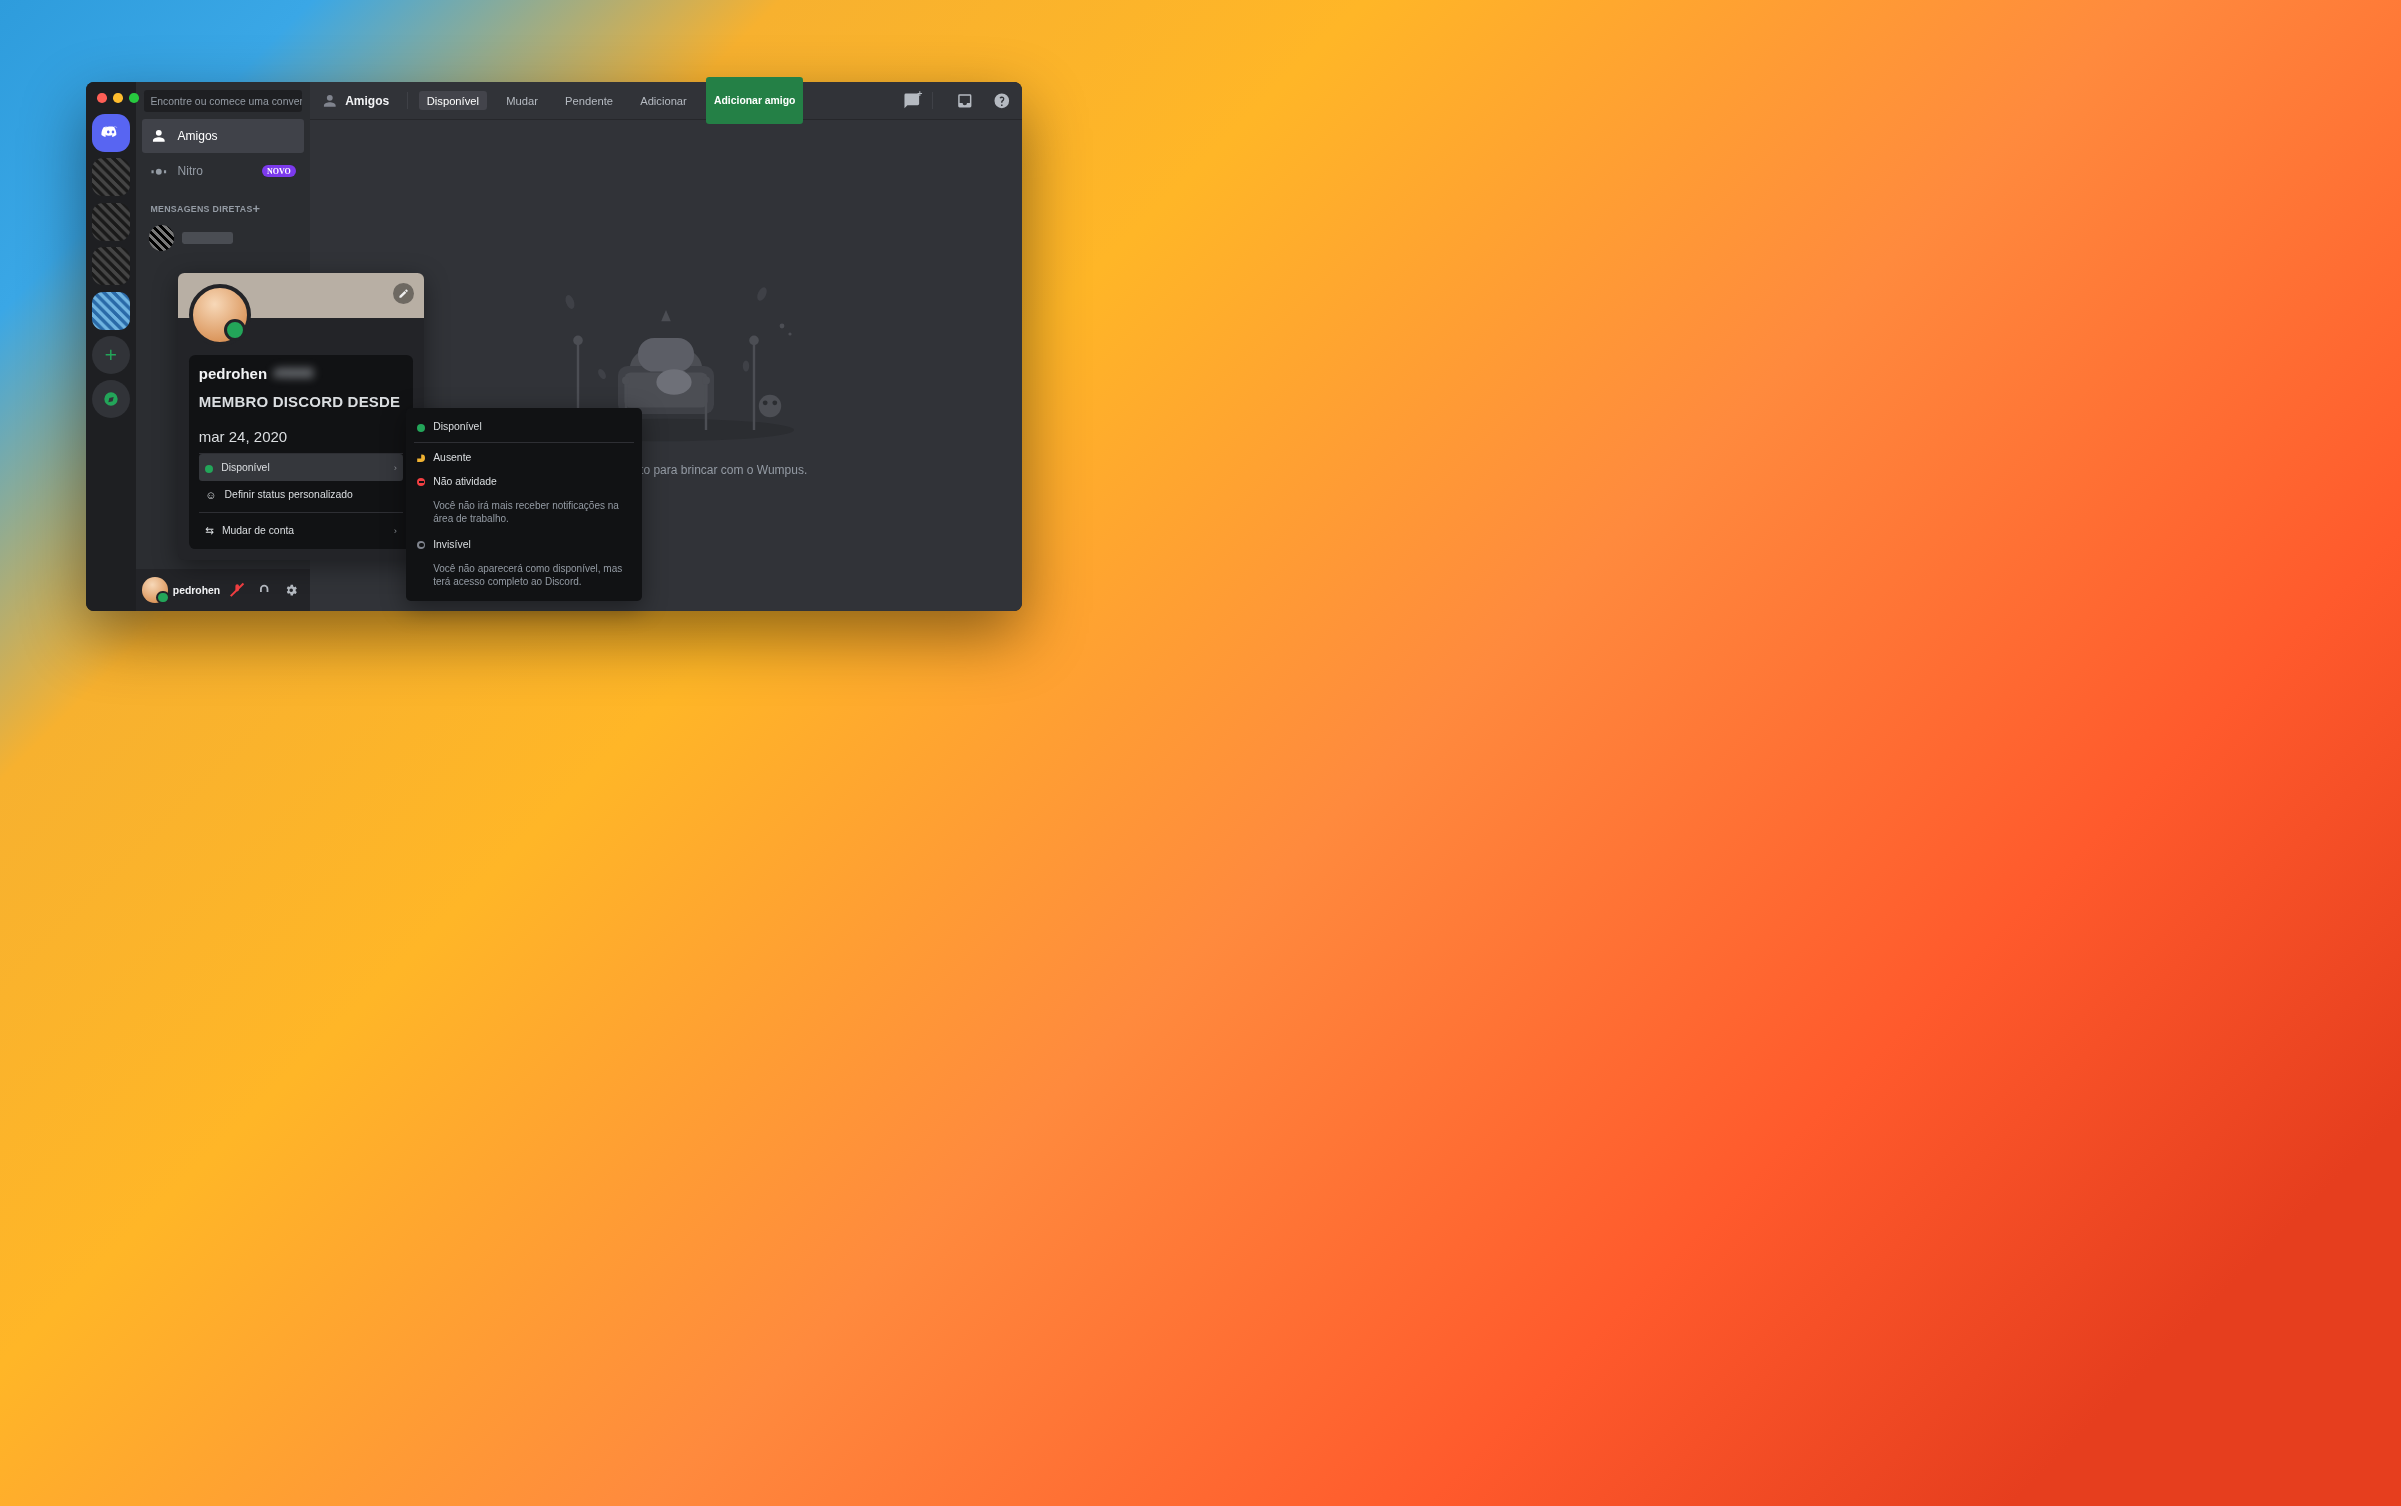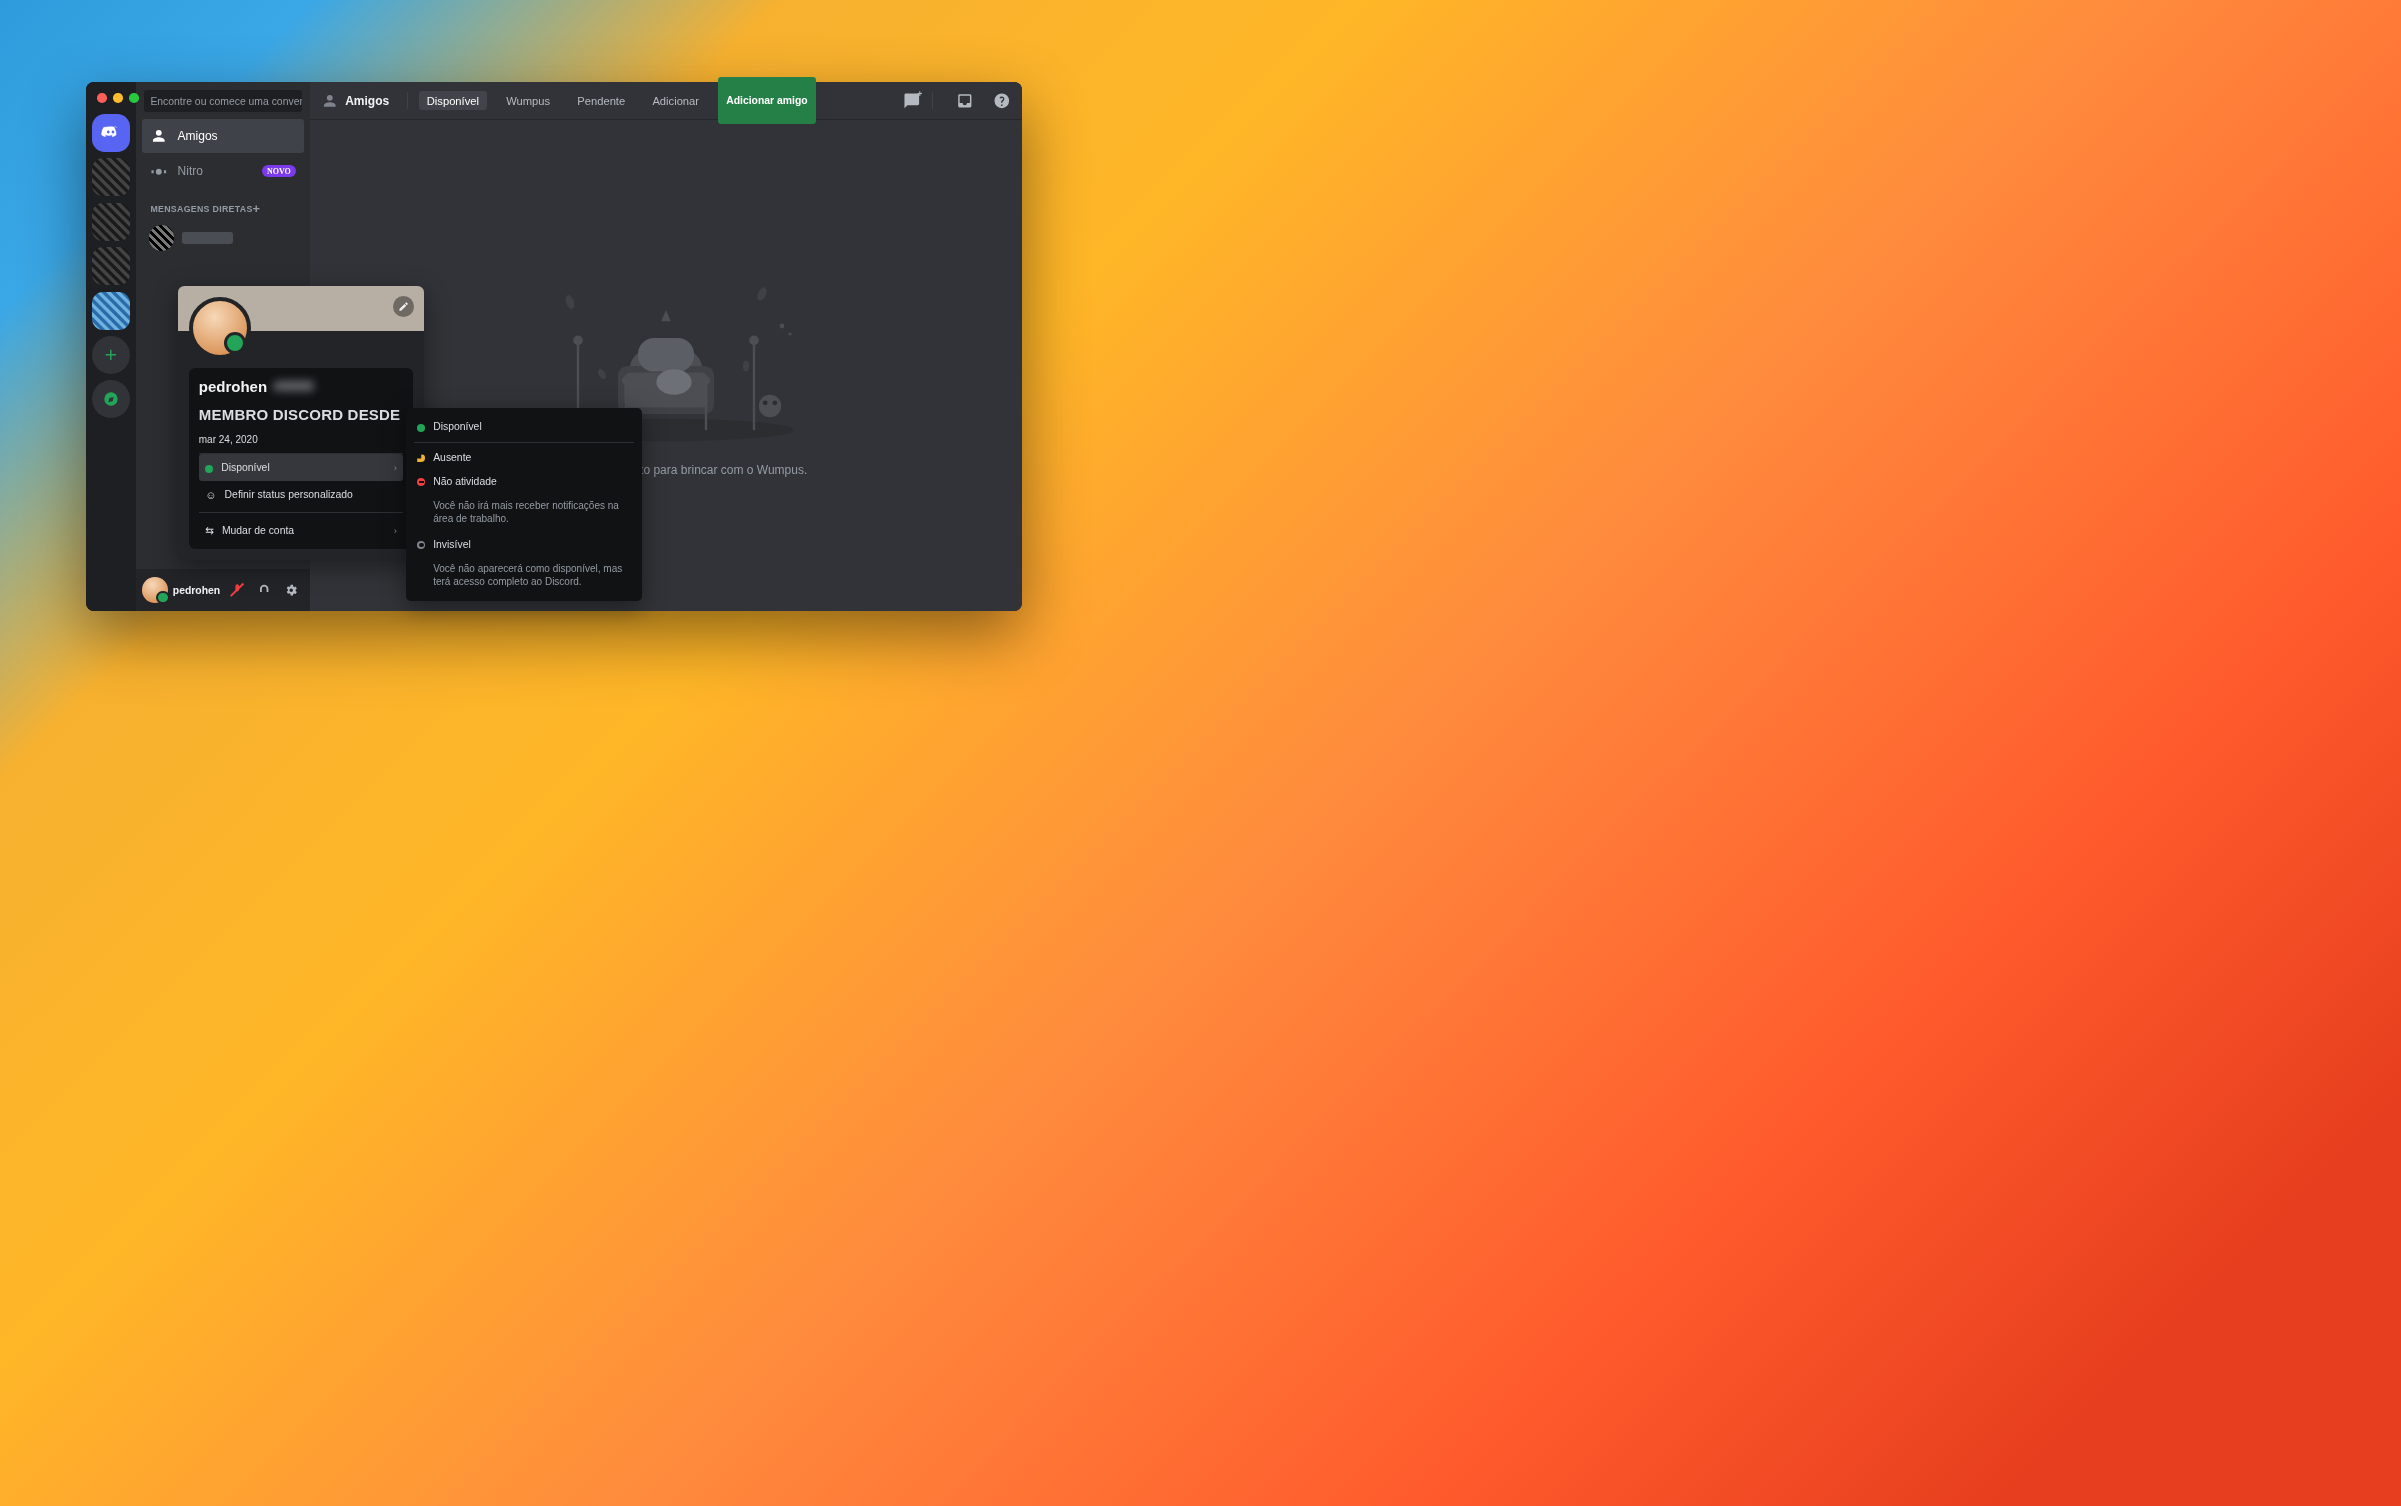--- a/index.html
+++ b/index.html
@@ -60,21 +60,21 @@
 
 .profile-pop { position: absolute; left: 42px; bottom: 51px; width: 246px; background: #232428; border-radius: 6.4px; box-shadow: 0 6.4px 24px rgba(0,0,0,.4); overflow: visible; z-index: 30; }
 .pbanner { height: 45px; background: #b8afa4; border-radius: 6.4px 6.4px 0 0; position: relative; }
 .pedit { position: absolute; right: 9.6px; top: 9.6px; width: 21px; height: 21px; border-radius: 50%; background: rgba(0,0,0,.4); display: flex; align-items: center; justify-content: center; cursor: pointer; }
 .pav { position: absolute; left: 11.2px; top: 11.2px; width: 62px; height: 62px; border-radius: 50%; border: 4.8px solid #232428; background: radial-gradient(circle at 40% 30%, #f7d8b8, #d17f3c); }
 .pav::after { content: ''; position: absolute; right: 1.6px; bottom: 1.6px; width: 16px; height: 16px; border-radius: 50%; background: #23a559; border: 3.2px solid #232428; }
 .pcard { margin: 37px 11.2px 11.2px; background: #111214; border-radius: 6.4px; padding: 9.6px 9.6px 4.8px; }
 .pname { color: #f2f3f5; font-size: 15px; font-weight: 700; display: flex; align-items: center; gap: 6.4px; }
 .pname .blur { filter: blur(4px); color: #b5bac1; font-size: 14.4px; }
 .plabel { color: #dbdee1; font-size: 15px; font-weight: 800; margin-top: 11.2px; letter-spacing: 0.2px; }
-.pdate { color: #dbdee1; font-size: 10px; margin-top: 11px; padding-bottom: 8px; border-bottom: 0.8px solid #2e2f34; }
+.pdate { color: #dbdee1; font-size: 15px; margin-top: 18px; padding-bottom: 8px; border-bottom: 0.8px solid #2e2f34; }
 .prow { display: flex; align-items: center; gap: 8px; padding: 8px 6.4px; color: #dbdee1; font-size: 10.4px; border-radius: 3.2px; cursor: pointer; }
 .prow.hl { background: #35373c; }
 .prow .chev { margin-left: auto; color: #8e9297; font-size: 9.6px; }
 .pline { height: 0.8px; background: #2e2f34; margin: 3.2px 0; }
 
 .status-sub { position: absolute; left: 270px; bottom: 9.6px; width: 236px; background: #111214; border-radius: 4.8px; padding: 6.4px 0; z-index: 40; box-shadow: 0 6.4px 24px rgba(0,0,0,.4); }
 .srow { padding: 6.4px 11.2px; color: #dbdee1; font-size: 10.4px; display: flex; gap: 8px; cursor: pointer; }
 .srow .stxt { flex: 1; }
 .srow .sdesc { color: #949ba4; font-size: 10px; margin-top: 12px; line-height: 1.35; }
 .sdot { width: 8px; height: 8px; border-radius: 50%; flex-shrink: 0; margin-top: 2.4px; }
@@ -235,21 +235,21 @@
   <div class="main">
     <div class="center">
       <div class="topbar">
         <svg width="17.6" height="17.6" viewBox="0 0 24 24" fill="#80848e">
             <path d="M12 12a4 4 0 100-8 4 4 0 000 8zm0 2c-3 0-8 1.5-8 4.5V20h16v-1.5c0-3-5-4.5-8-4.5z"></path>
           </svg>
         <span class="tblabel">Amigos</span>
         <div class="divb"></div>
         <div class="tbtabs">
           <div class="tbtab sel">Disponível</div>
-          <div class="tbtab">Wumpus</div>
+          <div class="tbtab">Mudar</div>
           <div class="tbtab">Pendente</div>
           <div class="tbtab">Adicionar</div>
           <div class="tbadd">Adicionar amigo</div>
         </div>
         <div class="tbsp"></div>
         <div class="tbicon" style="position:relative">
           <svg width="17.6" height="17.6" viewBox="0 0 24 24" fill="currentColor">
               <path d="M20 2H4a2 2 0 00-2 2v18l4-4h14a2 2 0 002-2V4a2 2 0 00-2-2z"></path>
             </svg>
           <span style="position:absolute;top:-1.6px;right:-1.6px;font-size:8.8px;font-weight:700">+</span>

